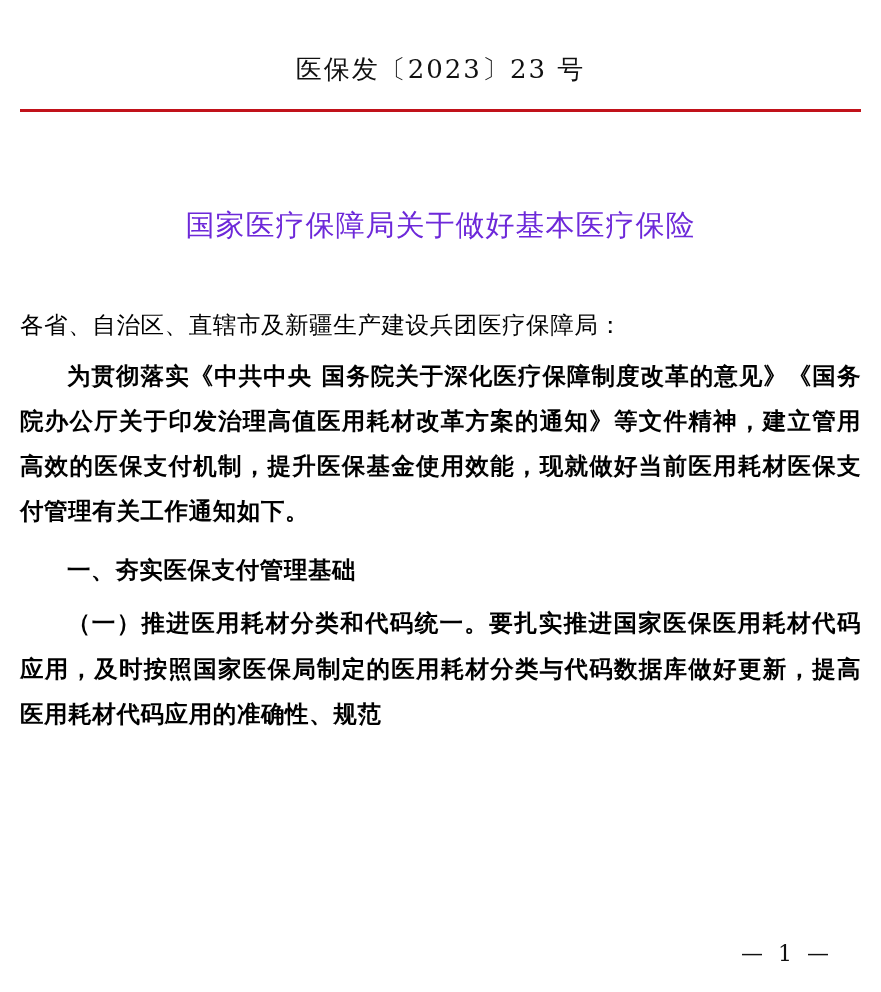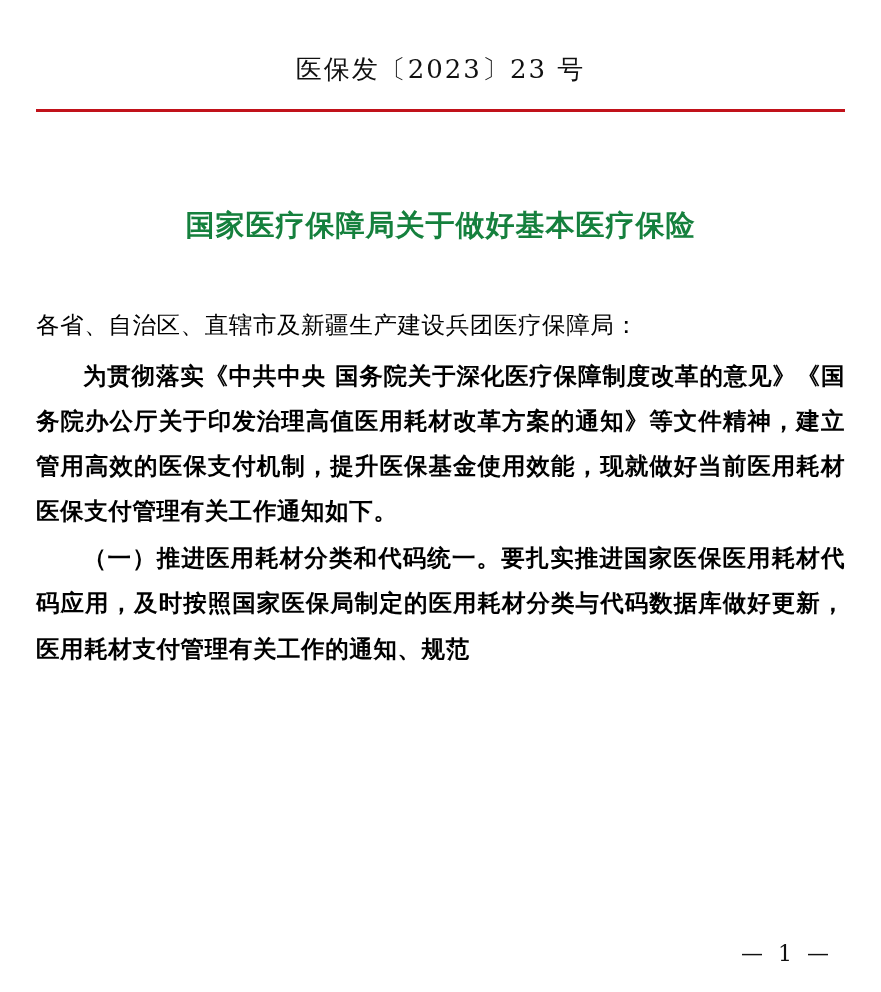--- a/index.html
+++ b/index.html
@@ -13,21 +13,21 @@
     font-family: "DejaVu Serif", "Liberation Serif", serif;
     color: #000000;
     position: relative;
     overflow: hidden;
   }
   .page {
     position: relative;
     width: 881px;
     height: 992px;
     box-sizing: border-box;
-    padding: 0 36px;
+    padding: 0 20px;
   }
 
   
   .doc-number {
     text-align: center;
     font-size: 26px;
     letter-spacing: 2px;
     padding-top: 52px;
     font-family: "DejaVu Serif", "Liberation Serif", serif;
     color: #111;
@@ -38,25 +38,25 @@
     margin-top: 22px;
     height: 3px;
     background: #c1121a;
     width: 100%;
   }
 
   
   .title-block {
     margin-top: 88px;
     text-align: center;
-    font-weight: bold;
+    font-weight: normal;
     font-size: 29px;
     line-height: 1.75;
     letter-spacing: 1px;
-    color: #15803d;
+    color: #6d28d9;
   }
   .title-line {
     display: block;
     white-space: nowrap;
   }
 
   
   .body-block {
     margin-top: 52px;
     font-size: 23.5px;
@@ -103,20 +103,21 @@
   <div class="title-block">
     <span class="title-line">国家医疗保障局关于做好基本医疗保险</span>
   </div>
 
   <div class="body-block">
 
     <p class="p-flush">各省、自治区、直辖市及新疆生产建设兵团医疗保障局：</p>
 
     <p class="p-indent">为贯彻落实《中共中央 国务院关于深化医疗保障制度改革的意见》《国务院办公厅关于印发治理高值医用耗材改革方案的通知》等文件精神，建立管用高效的医保支付机制，提升医保基金使用效能，现就做好当前医用耗材医保支付管理有关工作通知如下。</p>
 
+    <p class="p-heading">一、夯实医保支付管理基础</p>
 
-    <p class="p-indent">（一）推进医用耗材分类和代码统一。要扎实推进国家医保医用耗材代码应用，及时按照国家医保局制定的医用耗材分类与代码数据库做好更新，医用耗材支付管理有关工作的通知、规范</p>
+    <p class="p-indent">（一）推进医用耗材分类和代码统一。要扎实推进国家医保医用耗材代码应用，及时按照国家医保局制定的医用耗材分类与代码数据库做好更新，提高医用耗材代码应用的准确性、规范</p>
 
   </div>
 
   <div class="page-footer">— 1 —</div>
 
 </div>
 
 </body></html>

